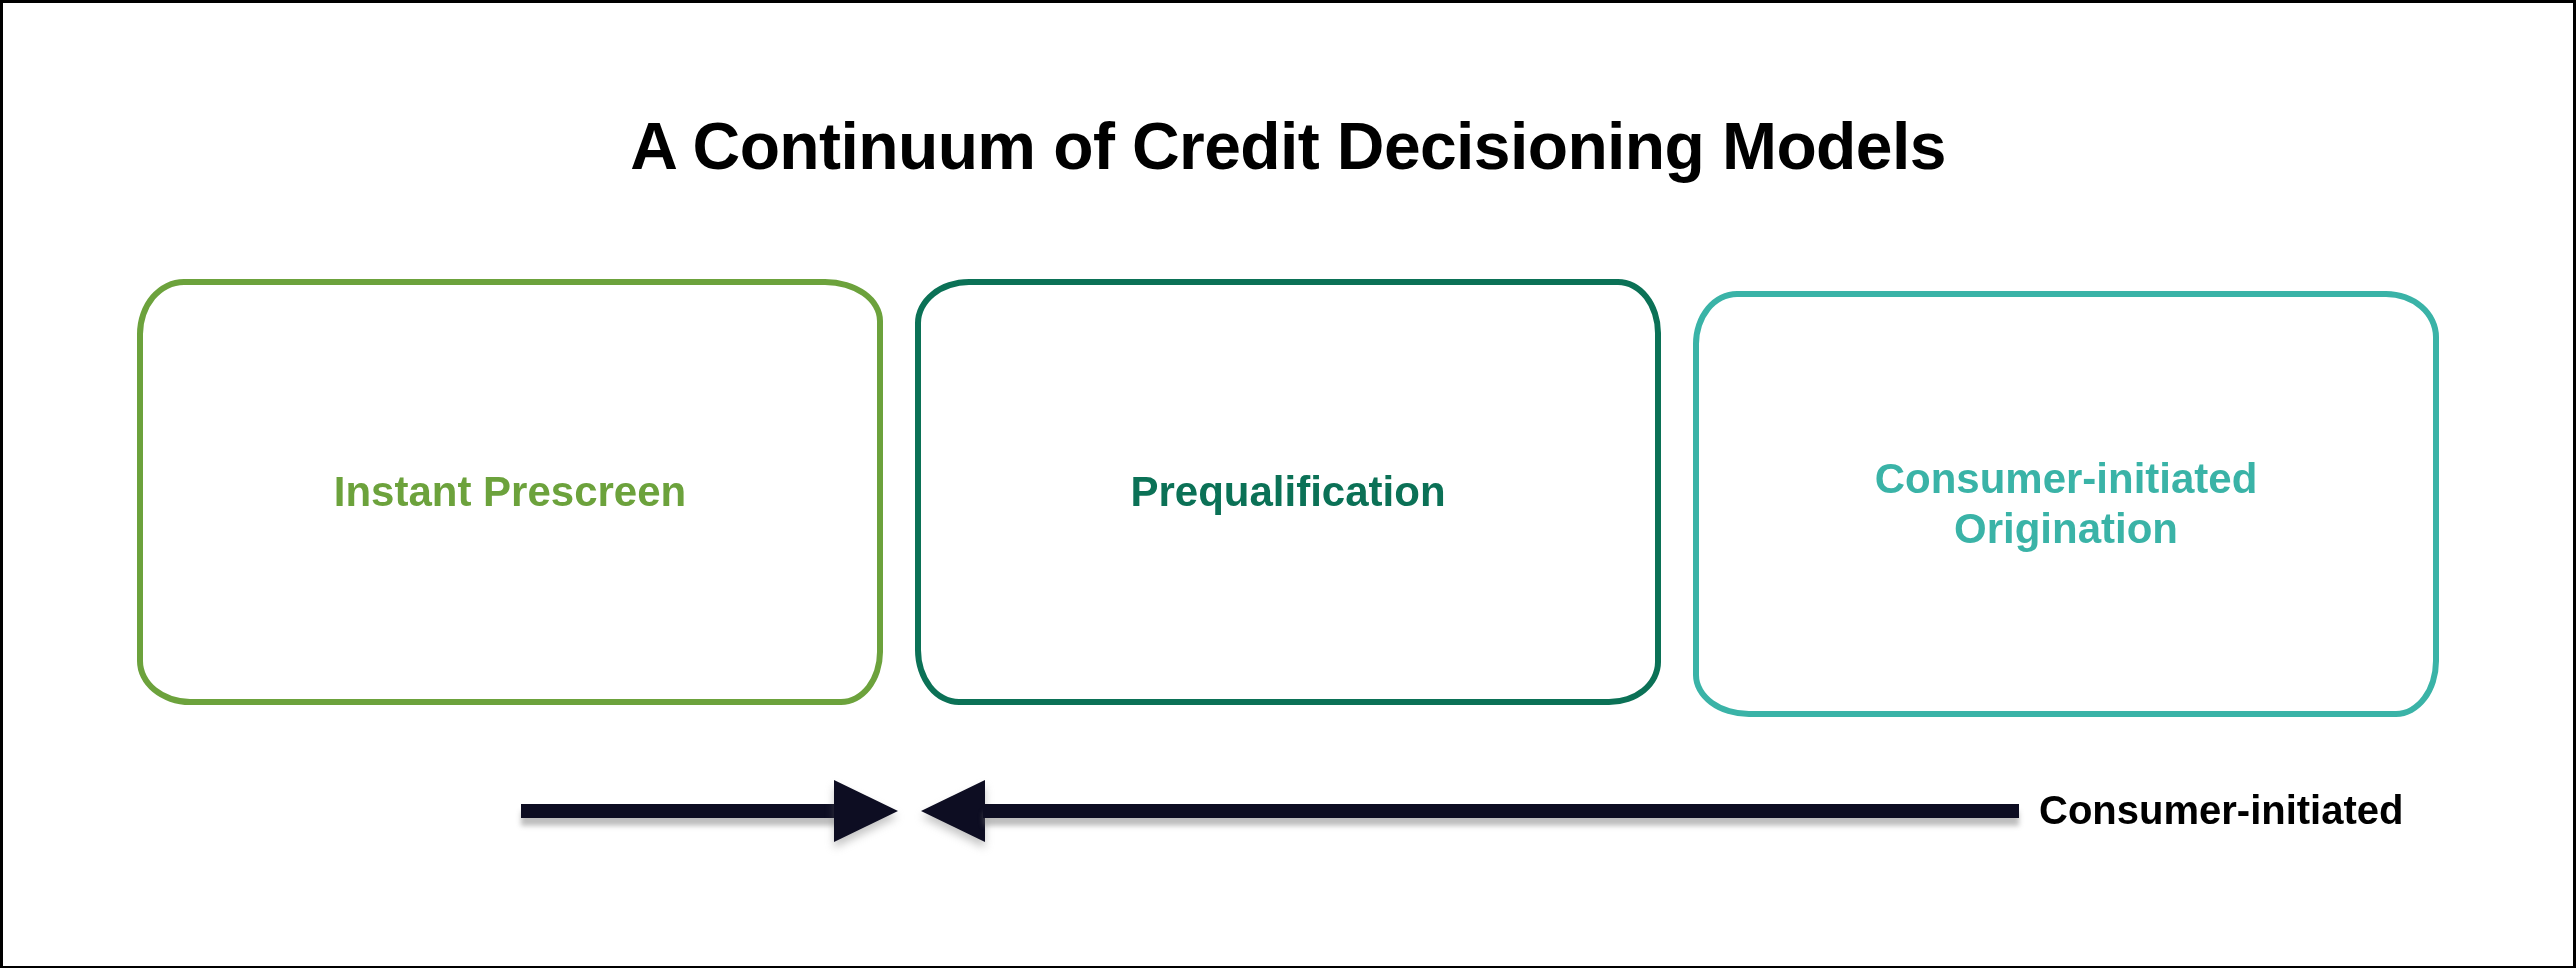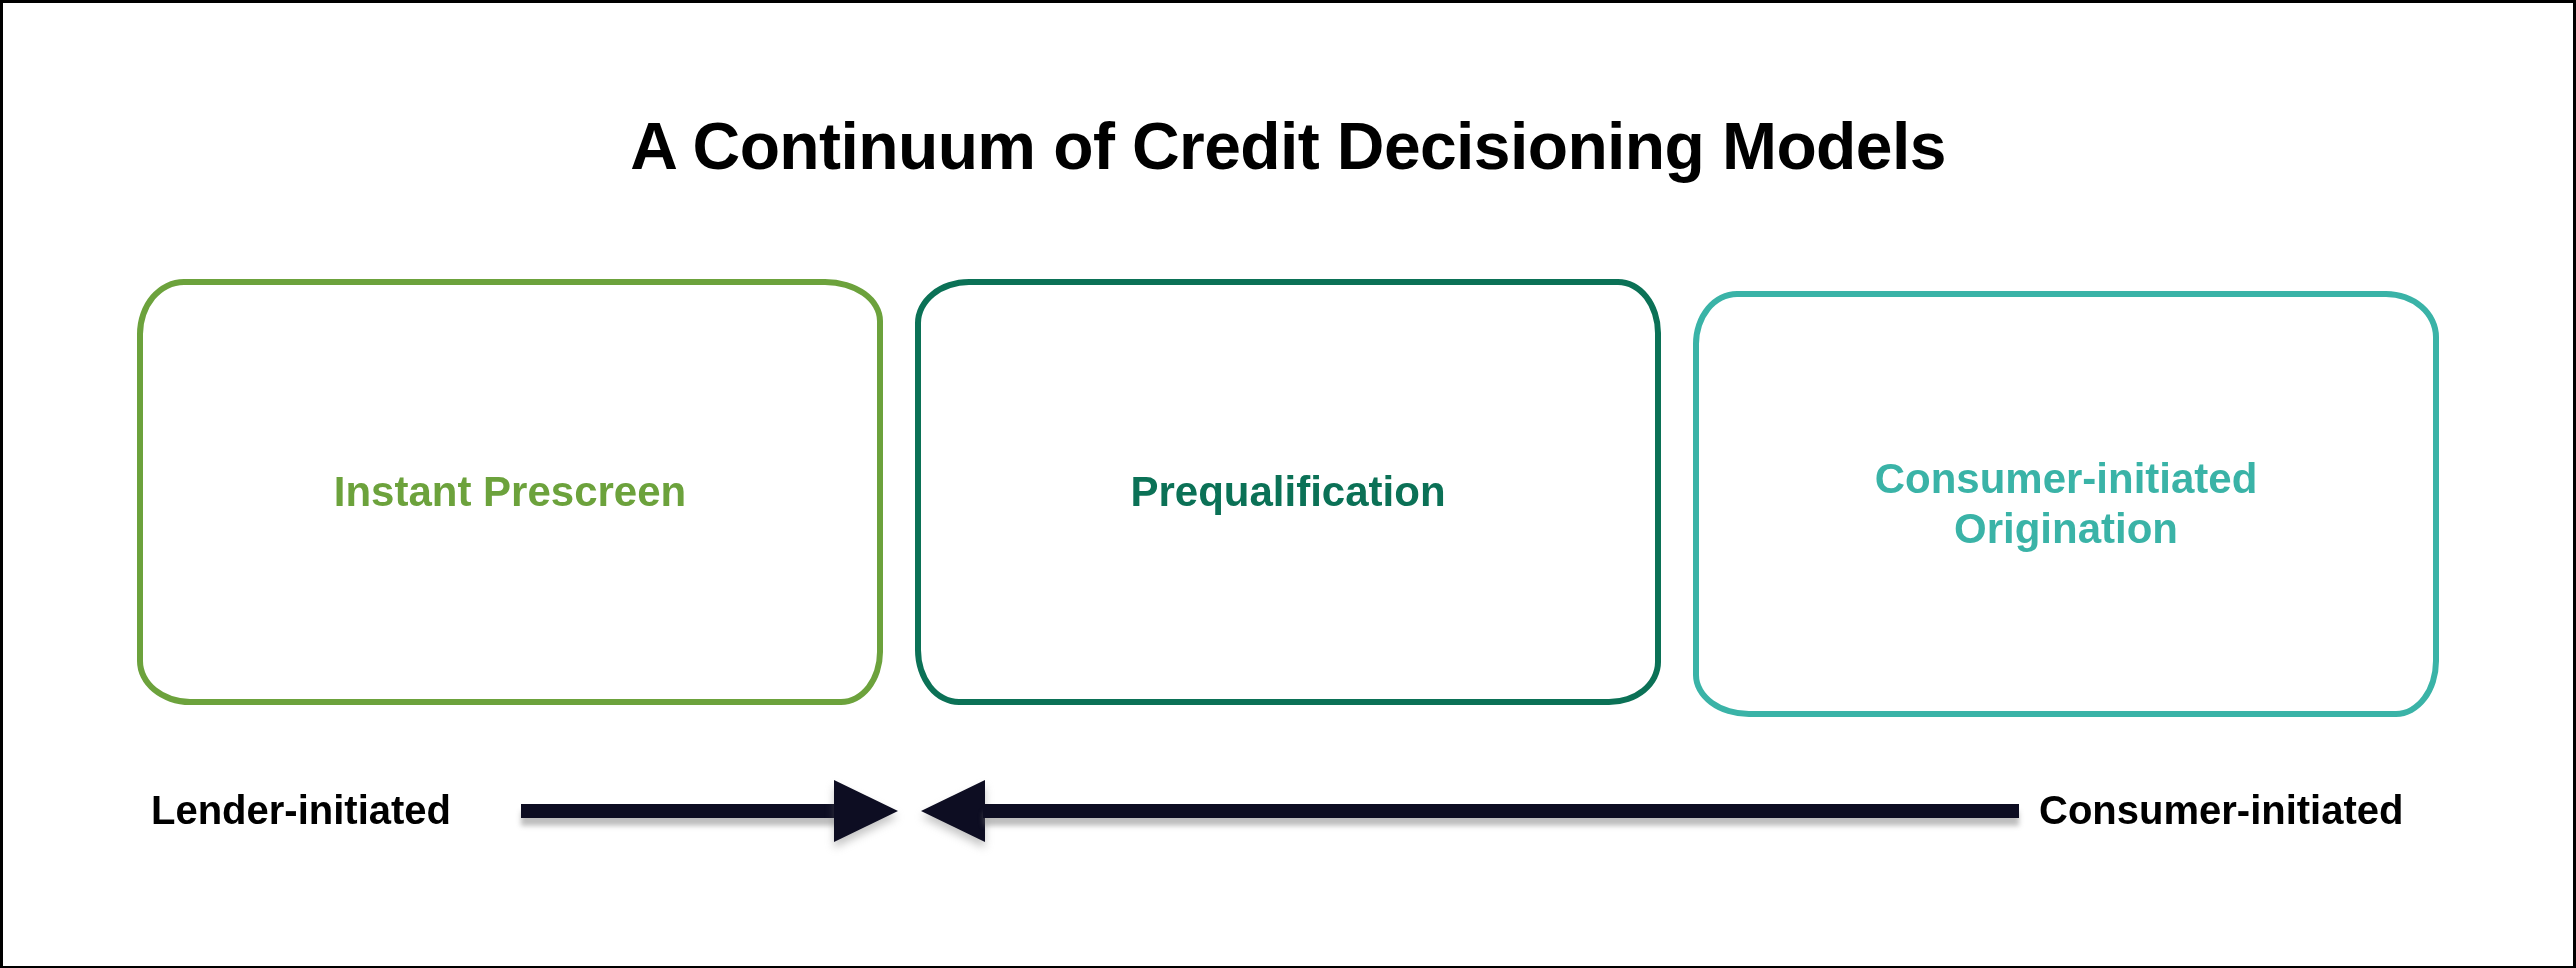--- a/index.html
+++ b/index.html
@@ -98,21 +98,20 @@
       <span class="box-label" style="color: rgb(108, 162, 60);">Instant Prescreen</span>
     </div>
     <div class="box" style="border-color: rgb(11, 113, 86);">
       <span class="box-label" style="color: rgb(11, 113, 86);">Prequalification</span>
     </div>
     <div class="box" style="border-color: rgb(58, 179, 167); margin-top: 12px;">
       <span class="box-label" style="color: rgb(58, 179, 167);">Consumer-initiated Origination</span>
     </div>
   </div>
 
-  <span class="axis-label" style="left: 148px; color: rgb(0, 0, 0);">Lender-initiated</span>
 
   <div class="shaft" style="left: 518px; width: 317px; background: rgb(13, 13, 34);"></div>
   <div class="head head-right" style="left: 831px; border-left-color: rgb(13, 13, 34);"></div>
 
   <div class="head head-left" style="left: 918px; border-right-color: rgb(13, 13, 34);"></div>
   <div class="shaft" style="left: 980px; width: 1036px; background: rgb(13, 13, 34);"></div>
 
   <span class="axis-label" style="left: 2036px; color: rgb(0, 0, 0); text-align: center;">Consumer-initiated</span>
 
 </div>

